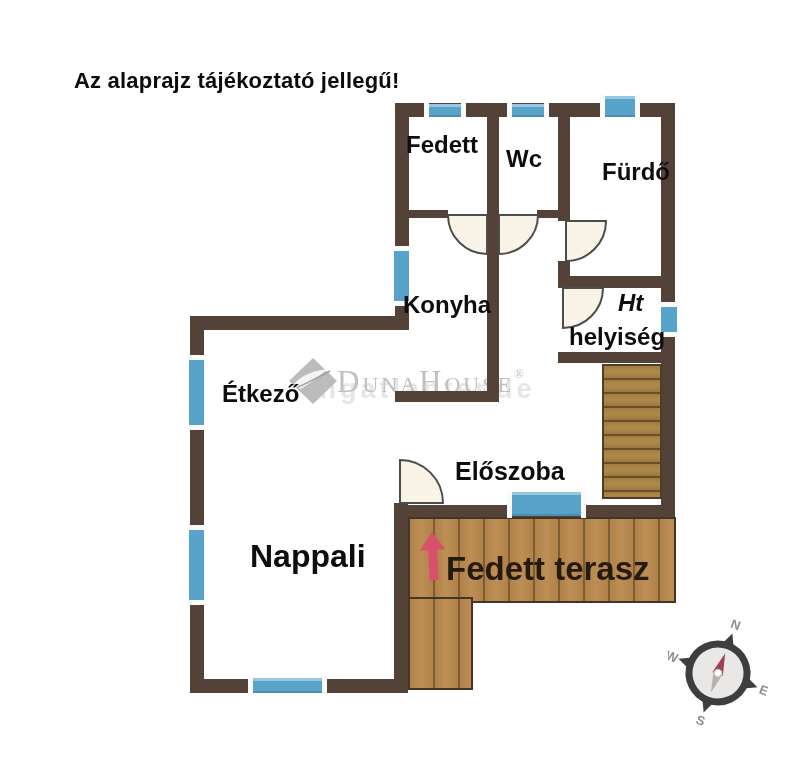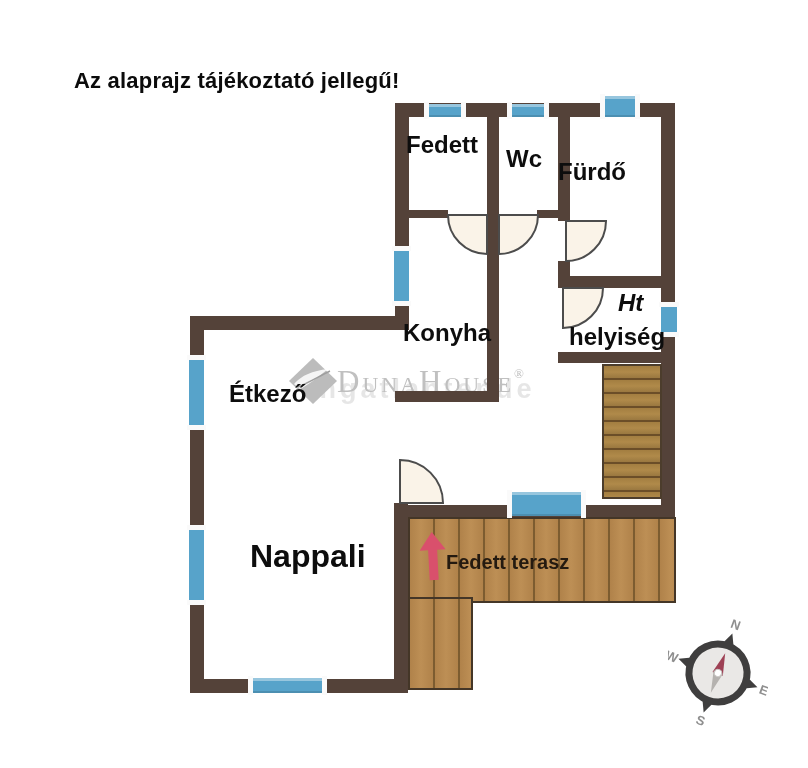--- a/index.html
+++ b/index.html
@@ -106,27 +106,28 @@
     <path class="door" d="M 603 288 A 40 40 0 0 1 563 328 L 563 288 Z"></path>
     <path class="door" d="M 400 460 A 43 43 0 0 1 443 503 L 400 503 Z"></path>
   </svg>
 
   <svg class="abs" style="left:419px;top:532px;transform:rotate(-3deg);" width="28" height="50" viewBox="0 0 28 50">
     <polygon class="arrow-shape" points="14,0 27,18 18.5,18 18.5,48 9.5,48 9.5,18 1,18"></polygon>
   </svg>
 
   <div class="room-label" style="left:406px;top:133px;">Fedett</div>
   <div class="room-label" style="left:506px;top:147px;">Wc</div>
-  <div class="room-label" style="left:558px;top:160px;">Fürdő</div>
-  <div class="room-label" style="left:403px;top:293px;margin-top:28px;">Konyha</div>
+  <div class="room-label" style="left:602px;top:160px;">Fürdő</div>
+  <div class="room-label" style="left:403px;top:293px;">Konyha</div>
   <div class="room-label" style="left:618px;top:291px;font-style:italic;">Ht</div>
   <div class="room-label" style="left:569px;top:325px;">helyiség</div>
-  <div class="room-label" style="left:229px;top:382px;">Étkező</div>
+  <div class="room-label" style="left:222px;top:382px;">Étkező</div>
+  <div class="room-label" style="left:455px;top:459px;font-size:25px;">Előszoba</div>
   <div class="room-label" style="left:250px;top:540px;font-size:32px;">Nappali</div>
-  <div class="room-label" style="left:446px;top:552px;font-size:20px;color:#241a10;">Fedett terasz</div>
+  <div class="room-label" style="left:446px;top:552px;font-size:33px;color:#241a10;">Fedett terasz</div>
 
   <svg class="abs" style="left:668px;top:615px;" width="100" height="118" viewBox="0 0 100 118">
     <g transform="translate(50,58) rotate(20)">
       <polygon points="0,-42 -8,-25 8,-25" fill="#3f3e3e"></polygon>
       <polygon points="42,0 25,-8 25,8" fill="#3f3e3e"></polygon>
       <polygon points="0,42 -8,25 8,25" fill="#3f3e3e"></polygon>
       <polygon points="-42,0 -25,-8 -25,8" fill="#3f3e3e"></polygon>
       <circle r="29" fill="#eae8e6" stroke="#3f3e3e" stroke-width="7"></circle>
       <polygon points="0,-21 -5.5,1 5.5,1" fill="#9e4155"></polygon>
       <polygon points="0,21 -5,-1 5,-1" fill="#b5b2af"></polygon>

